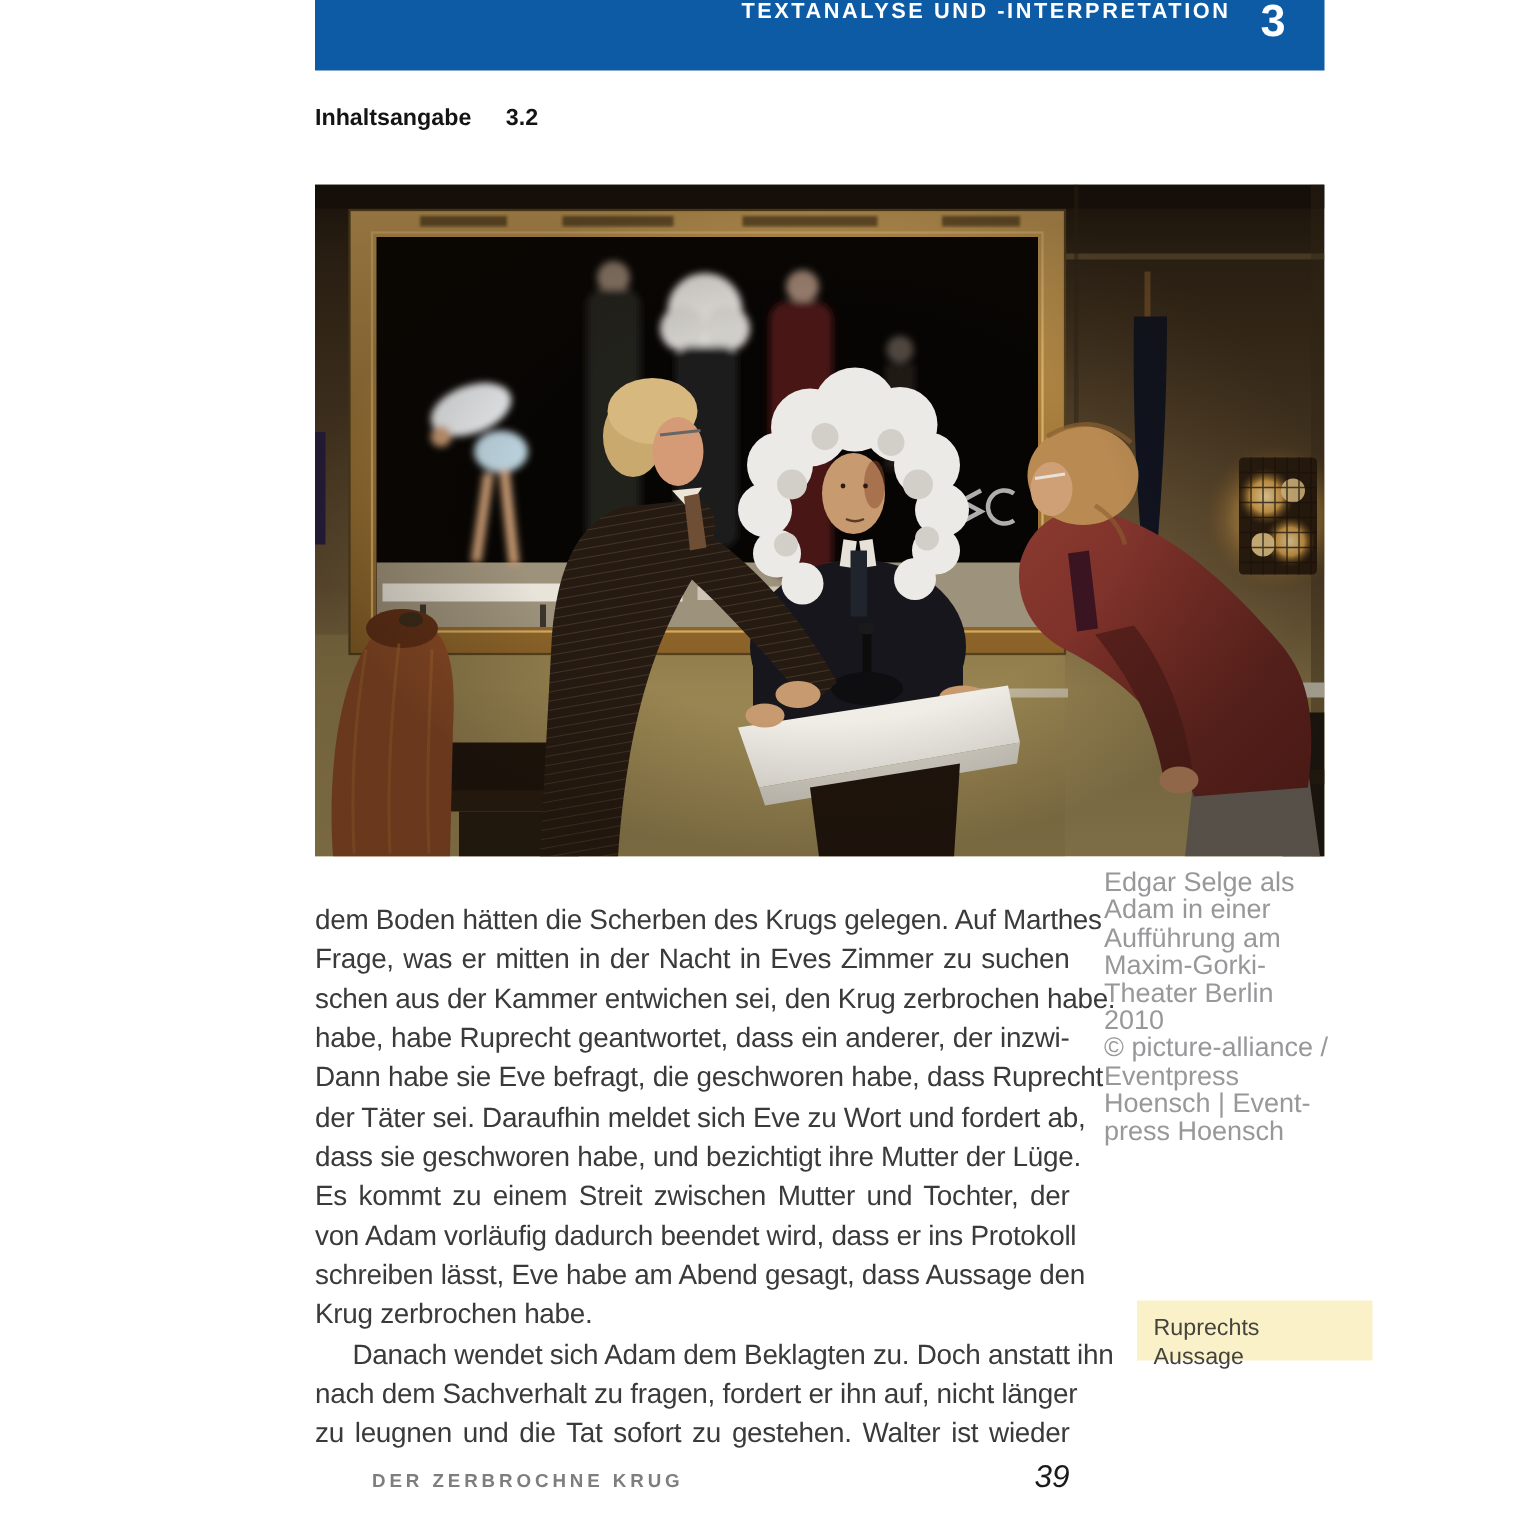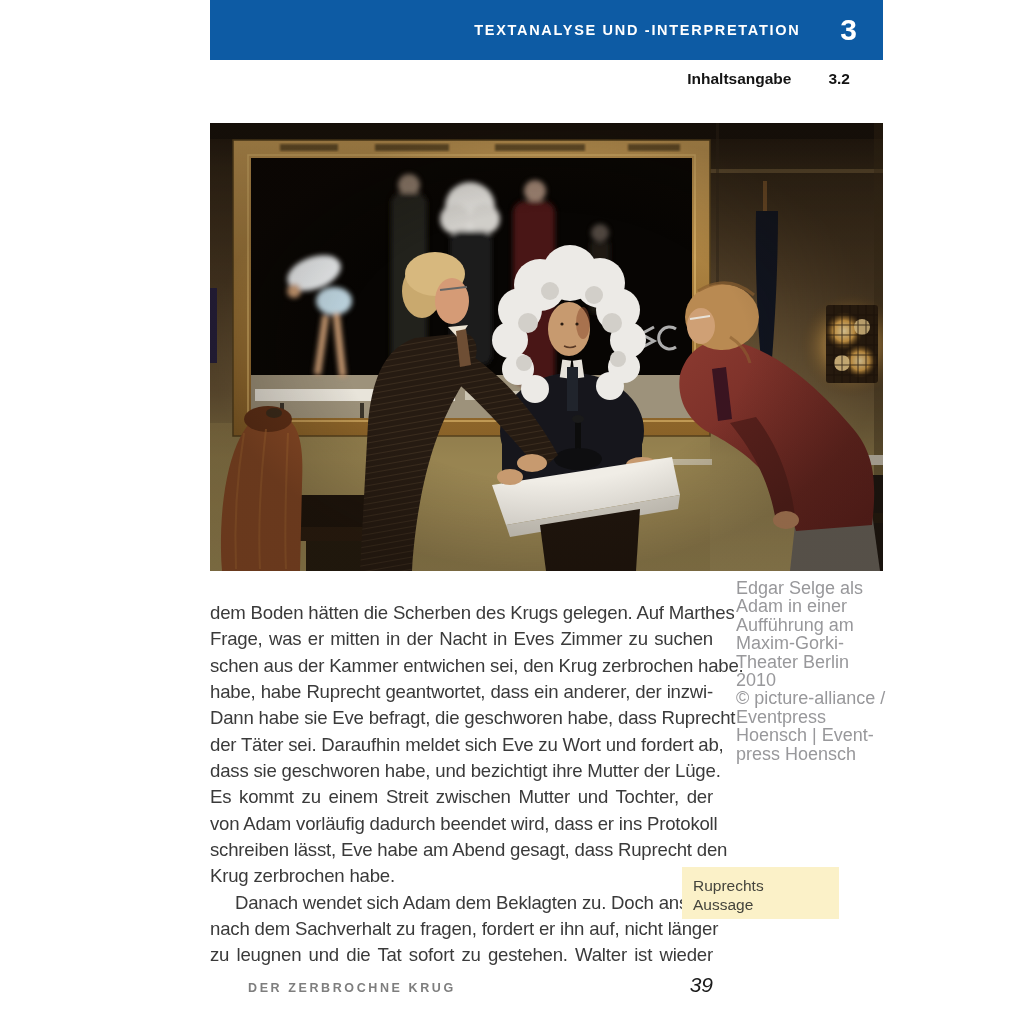--- a/index.html
+++ b/index.html
@@ -1,48 +1,48 @@
 <!DOCTYPE html>
 <html><head>
 <meta charset="utf-8">
 <style>
   html,body { margin:0; padding:0; background:#ffffff; }
   .page { position:relative; width:1024px; height:1024px; background:#ffffff;
           font-family:"Liberation Sans", sans-serif; overflow:hidden; }
 
   
-  .chapter-bar { position:absolute; left:210px; top:0; width:673px; height:60px;
-                 display:flex; align-items:center; justify-content:flex-end;
-                 gap:40px; padding-right:26px; box-sizing:border-box; }
+  .chapter-bar { position:absolute; left:210px; top:0; width:673px; height:47px;
+                 display:flex; justify-content:flex-end;
+                 gap:20px; padding-right:26px; box-sizing:border-box; }
   .chapter-title { color:#fff; font-size:14.5px; font-weight:700; letter-spacing:1.7px; }
   .chapter-num { color:#fff; font-size:30px; font-weight:700; line-height:1; }
 
   
   .section-line { position:absolute; left:210px; top:70px; width:640px;
-                  display:flex; justify-content:flex-end; align-items:baseline; gap:37px;
+                  display:flex; justify-content:flex-start; align-items:baseline; gap:23px;
                   font-size:15.5px; font-weight:700; color:#141414; }
 
   
   .photo { position:absolute; left:210px; top:123px; width:673px; height:448px; margin:0; }
   .photo svg { display:block; }
 
   
   .caption { position:absolute; left:736px; top:579px; width:150px;
              font-size:18px; line-height:18.4px; color:#98989b; white-space:pre-line; }
 
   
   .body-text { position:absolute; left:210px; top:600px; width:503px;
                font-size:18.6px; color:#3a3a3a; letter-spacing:-0.2px; }
   .ln { height:26.35px; line-height:26.35px; text-align:justify; text-align-last:justify;
         white-space:nowrap; overflow:visible; }
   .ln.short { text-align-last:left; }
   .ln.indent { padding-left:25px; box-sizing:border-box; }
 
   
-  .margin-note { position:absolute; left:682px; top:867px; width:157px; height:52px;
+  .margin-note { position:absolute; left:758px; top:867px; width:157px; height:40px;
                  box-sizing:border-box; padding:9px 8px 0 11px;
                  font-size:15.5px; line-height:19px; color:#44443c; white-space:pre-line; }
 
   
   .page-footer { position:absolute; left:210px; top:973px; width:503px;
                  display:flex; justify-content:space-between; align-items:baseline; }
   .book-title { font-size:12.5px; font-weight:700; letter-spacing:2.6px; color:#7e7e7e;padding-left:38px; }
   .page-num { font-size:21px; color:#1a1a1a;font-style:italic; }
 </style>
 </head>
@@ -288,21 +288,21 @@
   <main class="body-text">
     <div class="ln">dem Boden hätten die Scherben des Krugs gelegen. Auf Marthes</div>
     <div class="ln">Frage, was er mitten in der Nacht in Eves Zimmer zu suchen</div>
     <div class="ln">schen aus der Kammer entwichen sei, den Krug zerbrochen habe.</div>
     <div class="ln">habe, habe Ruprecht geantwortet, dass ein anderer, der inzwi-</div>
     <div class="ln">Dann habe sie Eve befragt, die geschworen habe, dass Ruprecht</div>
     <div class="ln">der Täter sei. Daraufhin meldet sich Eve zu Wort und fordert ab,</div>
     <div class="ln">dass sie geschworen habe, und bezichtigt ihre Mutter der Lüge.</div>
     <div class="ln">Es kommt zu einem Streit zwischen Mutter und Tochter, der</div>
     <div class="ln">von Adam vorläufig dadurch beendet wird, dass er ins Protokoll</div>
-    <div class="ln">schreiben lässt, Eve habe am Abend gesagt, dass Ruprecht den</div>
+    <div class="ln">schreiben lässt, Eve habe am Abend gesagt, dass Aussage den</div>
     <div class="ln short">Krug zerbrochen habe.</div>
     <div class="ln indent">Danach wendet sich Adam dem Beklagten zu. Doch anstatt ihn</div>
     <div class="ln">nach dem Sachverhalt zu fragen, fordert er ihn auf, nicht länger</div>
     <div class="ln">zu leugnen und die Tat sofort zu gestehen. Walter ist wieder</div>
   </main>
 
   <aside class="margin-note" style="background:#fbf1c8;">Ruprechts
 Aussage</aside>
 
   <footer class="page-footer">

